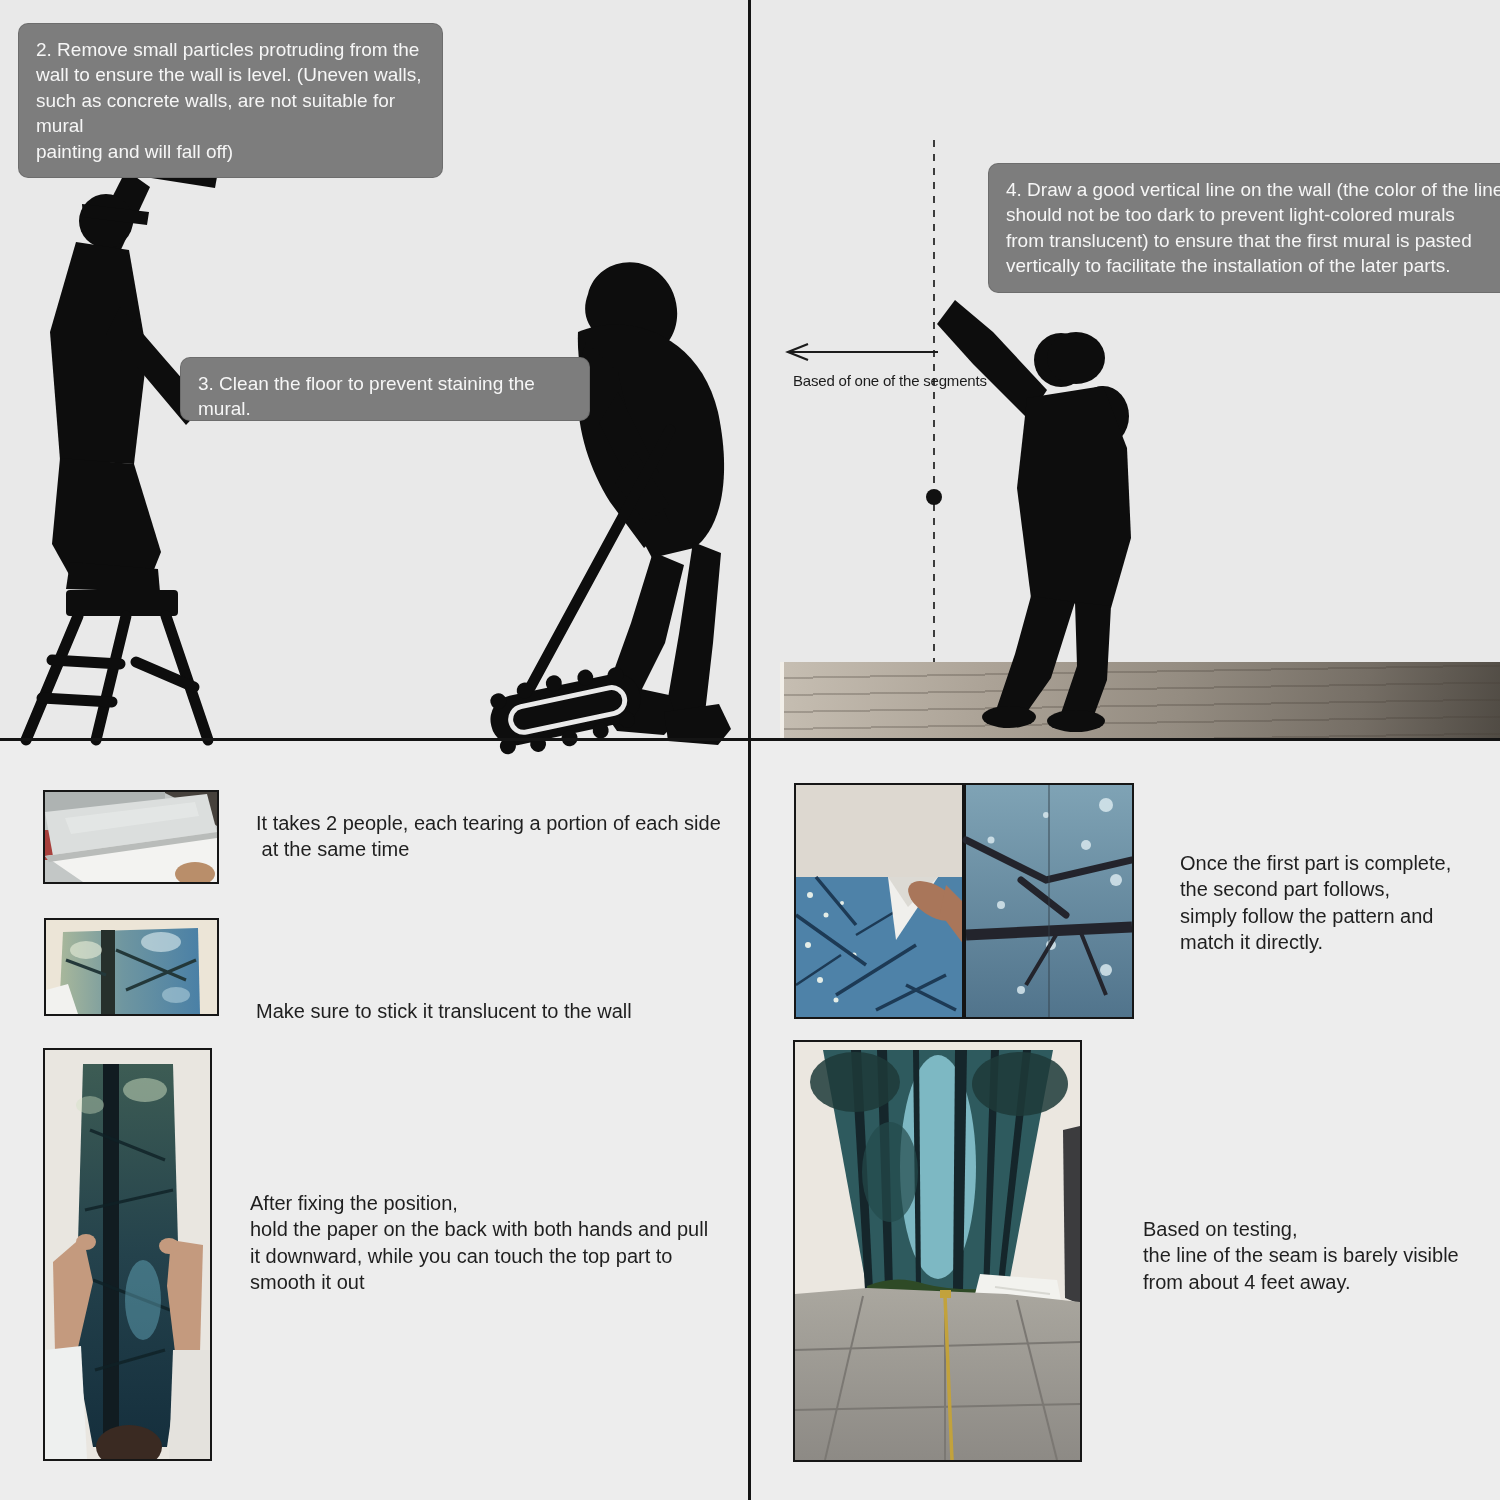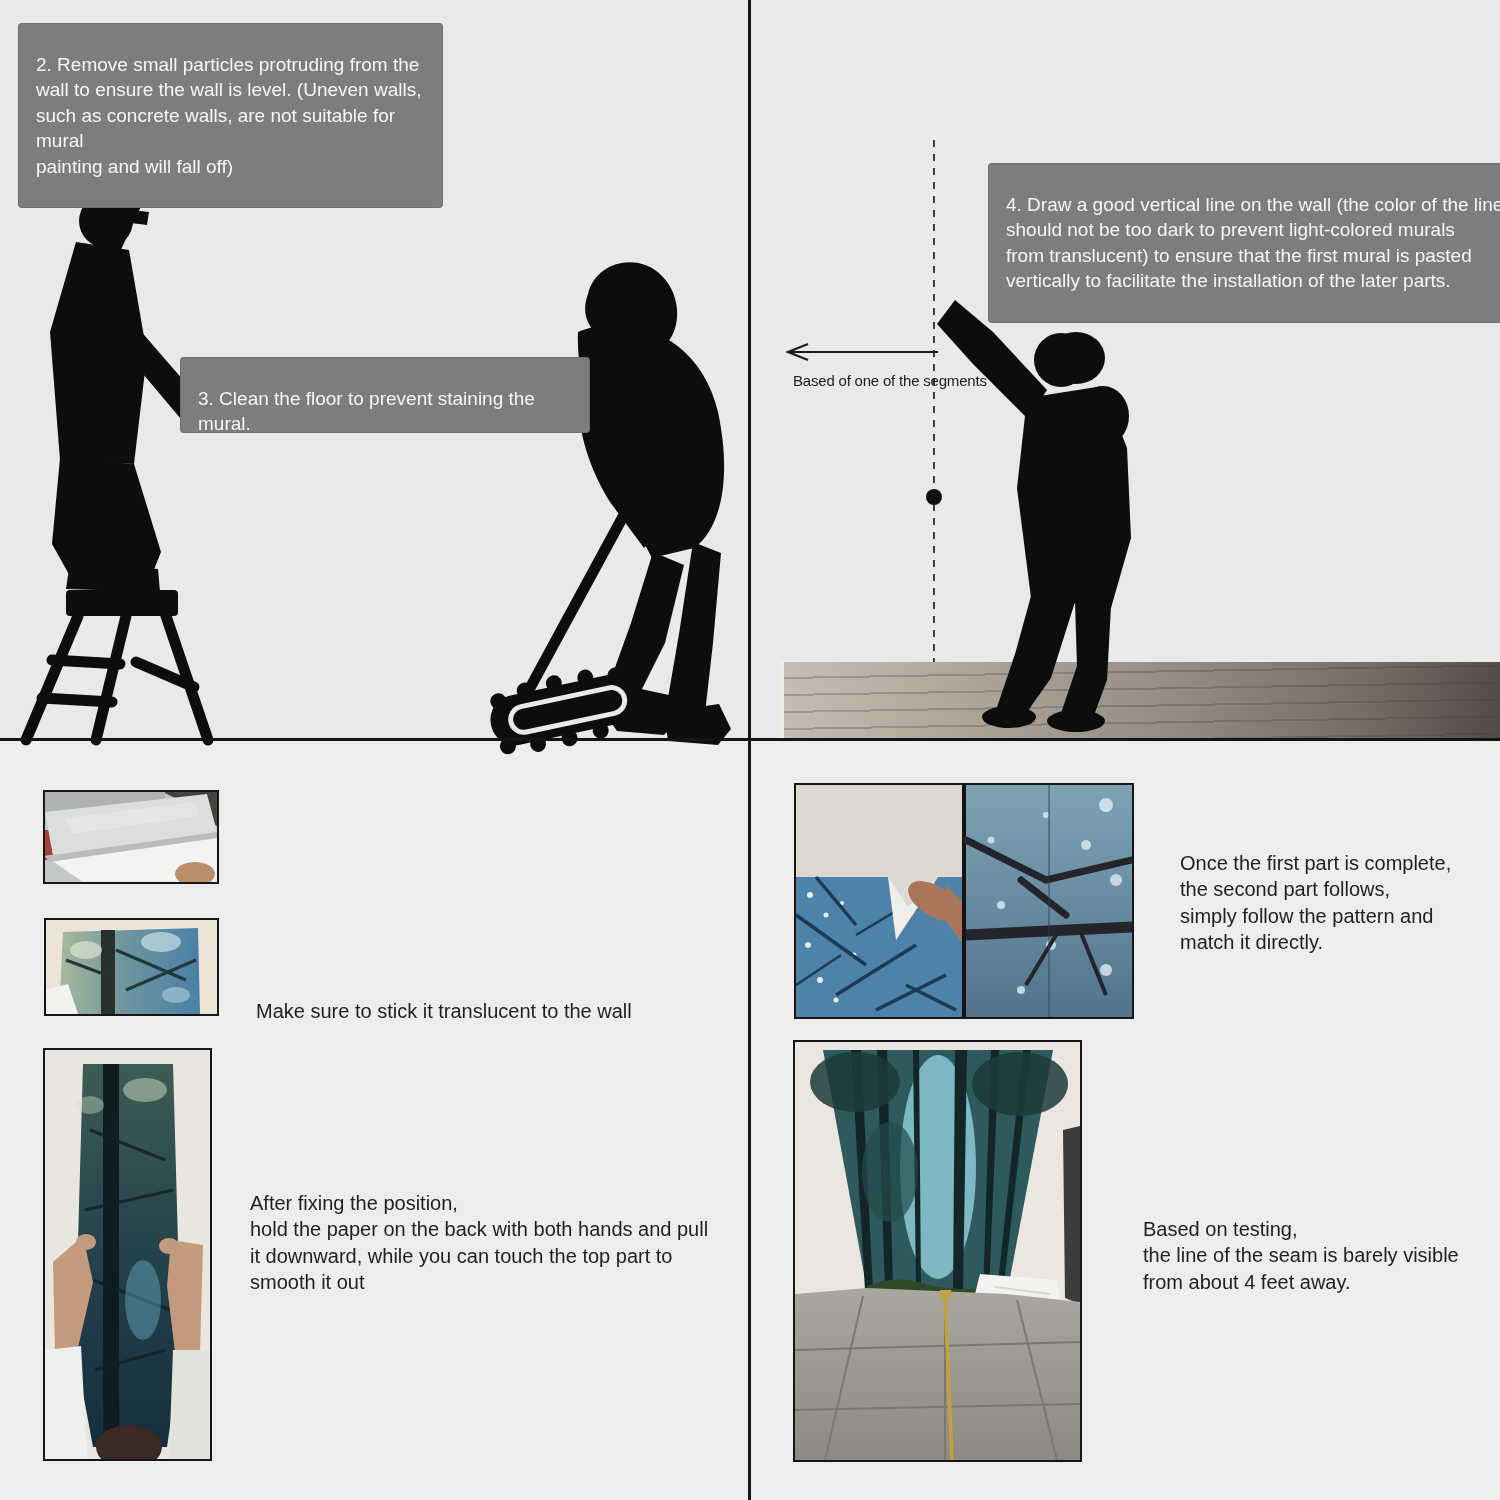--- a/index.html
+++ b/index.html
@@ -6,22 +6,22 @@
   .canvas{position:relative;width:1500px;height:1500px;overflow:hidden;
           font-family:"Liberation Sans", sans-serif;}
   .abs{position:absolute;}
   .quad{position:absolute;width:750px;height:740px;}
   .q-tl{left:0;top:0;background:#e9e9e9;}
   .q-tr{left:750px;top:0;background:#e9e9e9;}
   .q-bl{left:0;top:740px;height:760px;background:#ededed;}
   .q-br{left:750px;top:740px;height:760px;background:#ededed;}
   .divider-v{left:748px;top:0;width:3px;height:1500px;background:#141414;z-index:40;}
   .divider-h{left:0;top:738px;width:1500px;height:3px;background:#141414;z-index:40;}
-  .callout{background:#7d7d7d;border:1px solid rgba(0,0,0,.12);border-radius:4px;
-           color:#f6f6f6;font-size:19px;line-height:1.34;padding:28px 17px;
+  .callout{background:#7d7d7d;border:1px solid rgba(0,0,0,.12);border-radius:10px;
+           color:#f6f6f6;font-size:19px;line-height:1.34;padding:13px 17px;
            white-space:pre-wrap;box-sizing:border-box;z-index:20;}
   .caption{color:#1f1f1f;font-size:20px;line-height:1.32;white-space:pre-wrap;z-index:10;}
   .photo{border:2px solid #161616;box-sizing:content-box;background:#ddd;z-index:5;}
   .photo svg{display:block;}
   .plumb-line{width:2px;
       background:repeating-linear-gradient(180deg,#3c3c3c 0 7px,rgba(0,0,0,0) 7px 14px);z-index:6;}
   .plumb-bob{width:16px;height:16px;border-radius:50%;background:#111;z-index:8;}
   .width-label{font-size:15px;color:#1c1c1c;letter-spacing:-0.2px;z-index:7;}
   .wood-floor{background:
       repeating-linear-gradient(179deg, rgba(70,62,54,0) 0 15px, rgba(70,62,54,.28) 15px 17px),
@@ -60,21 +60,21 @@
     <g stroke="#0d0d0d" stroke-width="11" stroke-linecap="round" fill="none">
       <path d="M70,474 L18,598"></path>
       <path d="M158,474 L200,598"></path>
       <path d="M118,474 L88,598"></path>
       <path d="M44,518 L112,522"></path>
       <path d="M34,556 L104,560"></path>
       <path d="M128,520 L186,545"></path>
     </g>
   </svg>
 
-  <div class="abs callout" style="left:180px;top:357px;width:410px;height:76px;">3. Clean the floor to prevent staining the mural.</div>
+  <div class="abs callout" style="left:180px;top:357px;width:410px;height:64px;">3. Clean the floor to prevent staining the mural.</div>
 
   <svg class="abs sil" style="left:468px;top:242px;" width="280" height="522" viewBox="0 0 280 522">
     <g fill="#0d0d0d">
       <path d="M120,52 C128,18 172,10 194,34 C212,52 214,82 200,100 C180,114 148,110 133,96 C117,83 114,68 120,52 Z"></path>
       <path d="M110,90 C162,68 232,94 250,170 C264,236 253,287 226,306 L184,316 L149,250 C124,195 108,130 110,90 Z"></path>
       <path d="M118,100 C100,152 112,212 142,260 L176,306 L202,281 C181,240 160,180 150,130 Z"></path>
       <path d="M150,150 L191,231 L168,253 L131,181 Z"></path>
       <path d="M168,210 L201,263 L178,281 L147,241 Z"></path>
       <path d="M225,300 L253,311 L245,401 L237,471 L196,479 L211,392 Z"></path>
       <path d="M185,310 L216,323 L197,401 L171,453 L140,445 L163,381 Z"></path>
@@ -136,20 +136,22 @@
       <polygon points="118,0 172,0 172,34 142,12" fill="#46413c"></polygon>
       <rect x="0" y="0" width="120" height="22" fill="#aeb3b2"></rect>
       <rect x="0" y="38" width="13" height="30" fill="#a8403c"></rect>
       <polygon points="0,20 162,2 172,40 8,64" fill="#dbdedd"></polygon>
       <polygon points="20,26 150,10 154,24 26,42" fill="#e7eae8" opacity="0.7"></polygon>
       <polygon points="0,64 172,40 172,90 38,90" fill="#f3f3f1"></polygon>
       <polygon points="0,64 172,40 172,46 4,70" fill="#b9bcba"></polygon>
       <ellipse cx="150" cy="82" rx="20" ry="12" fill="#b98e6a"></ellipse>
     </svg>
   </div>
+  <div class="abs caption" style="left:256px;top:810px;">It takes 2 people, each tearing a portion of each side
+ at the same time</div>
 
   <div class="abs photo" style="left:44px;top:918px;">
     <svg width="171" height="94" viewBox="0 0 171 94">
       <defs>
         <linearGradient id="g-m2" x1="0" y1="0" x2="1" y2="0">
           <stop offset="0" stop-color="#a9b89b"></stop>
             <stop offset="0.45" stop-color="#6f96a0"></stop>
           <stop offset="1" stop-color="#4a80a6"></stop>
         </linearGradient>
       </defs>

